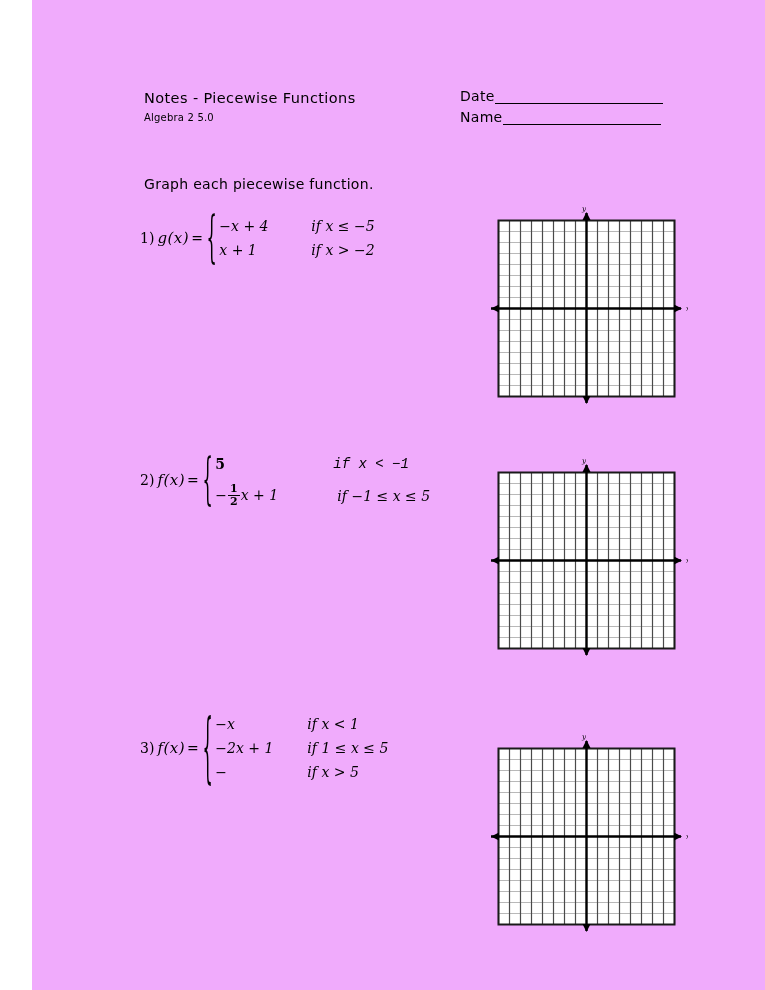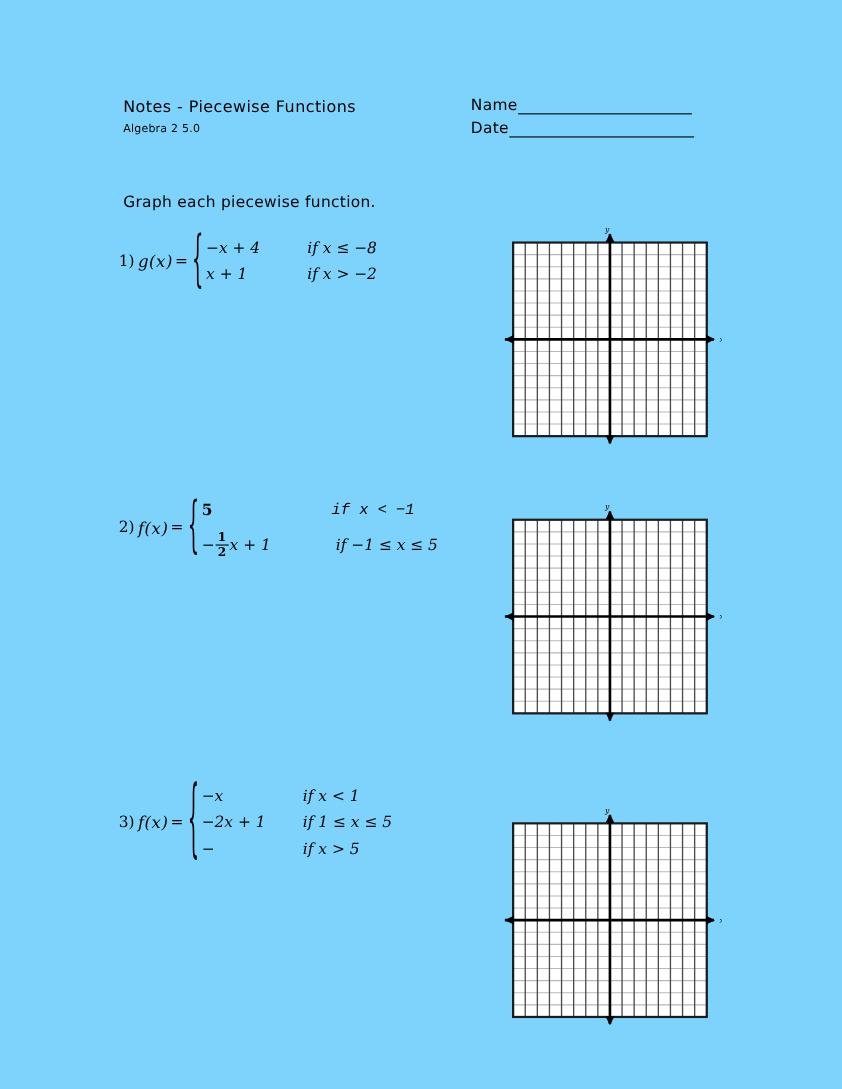--- a/index.html
+++ b/index.html
@@ -12,21 +12,22 @@
     height: 990px;
     position: relative;
     font-family: "DejaVu Sans", sans-serif;
     color: #000000;
     overflow: hidden;
   }
 
   .page {
     position: absolute;
     inset: 0;
-    background: #7dd3fc;
+    background: #f0abfc;
+    margin-left: 32px;
   }
 
   
   .doc-title {
     position: absolute;
     left: 112px;
     top: 90px;
     font-family: "DejaVu Sans", sans-serif;
     font-size: 14.5px;
     letter-spacing: 0.4px;
@@ -185,40 +186,40 @@
 </head>
 <body>
 
 <div class="page">
 
   <div class="doc-title">Notes - Piecewise Functions</div>
   <div class="doc-subtitle">Algebra 2 5.0</div>
 
   <div class="field-block">
     <div class="field-row">
+      <span class="field-label">Date</span><span class="field-rule rule-date"></span>
+    </div>
+    <div class="field-row">
       <span class="field-label">Name</span><span class="field-rule rule-name"></span>
-    </div>
-    <div class="field-row">
-      <span class="field-label">Date</span><span class="field-rule rule-date"></span>
     </div>
   </div>
 
   <div class="instruction">Graph each piecewise function.</div>
 
   <div class="problem" id="problem-1">
     <div class="prob-inner">
       <span class="prob-num">1)</span>
       <span class="prob-fname">g</span>
       <span class="prob-fname">(x)</span>
       <span class="prob-eq">=</span>
       <span class="brace brace-2">{</span>
       <span class="cases">
         <span class="case-row">
           <span class="expr ital">−x + 4</span>
-          <span class="cond ital">if x ≤ −8</span>
+          <span class="cond ital">if x ≤ −5</span>
         </span>
         <span class="case-row">
           <span class="expr ital">x + 1</span>
           <span class="cond ital">if x &gt; −2</span>
         </span>
       </span>
     </div>
   </div>
 
   <div class="problem" id="problem-2">

